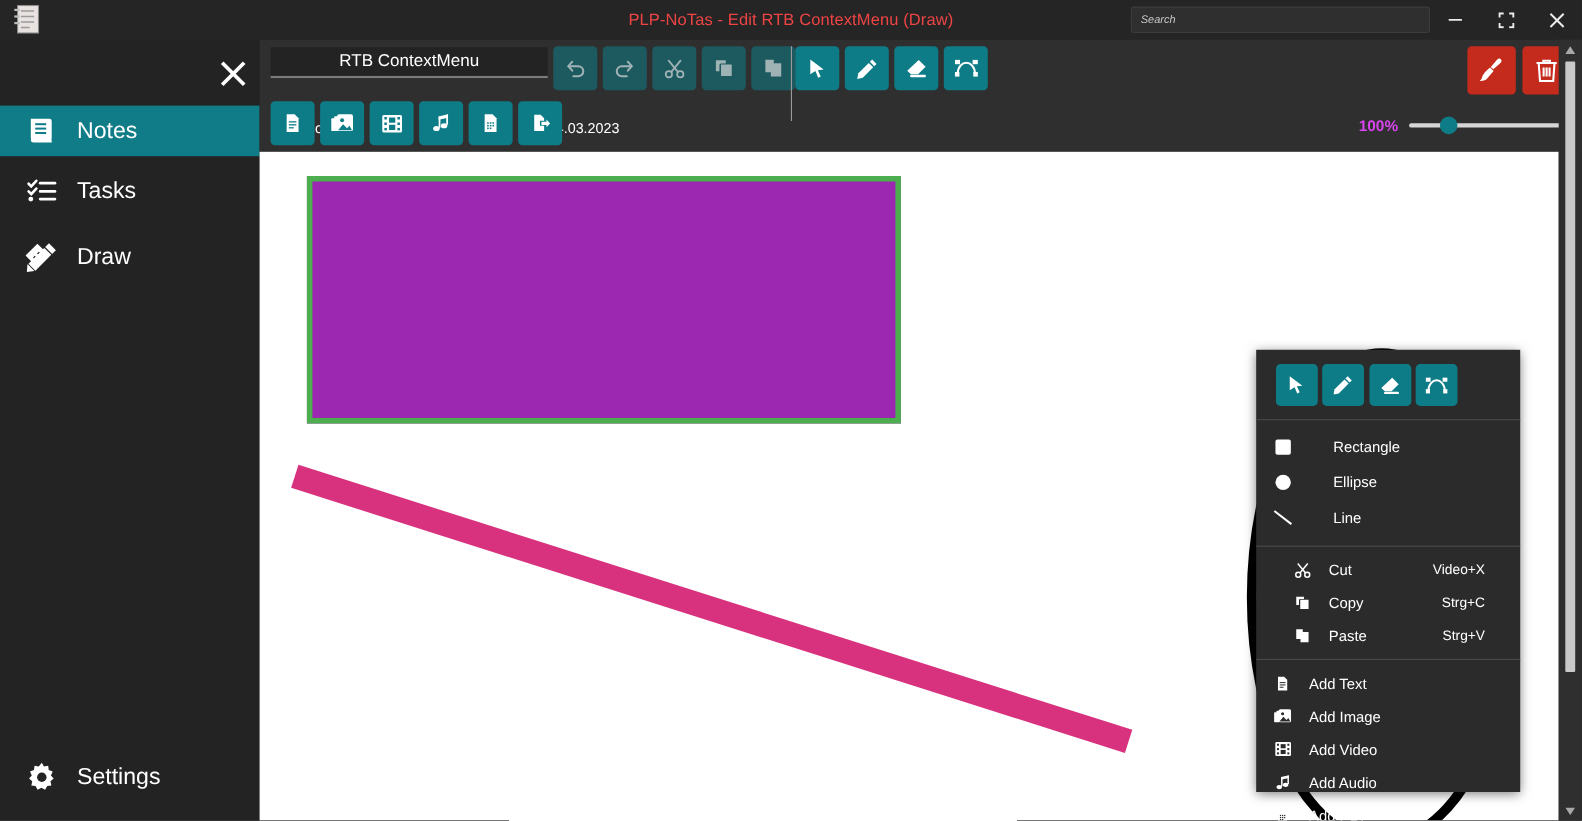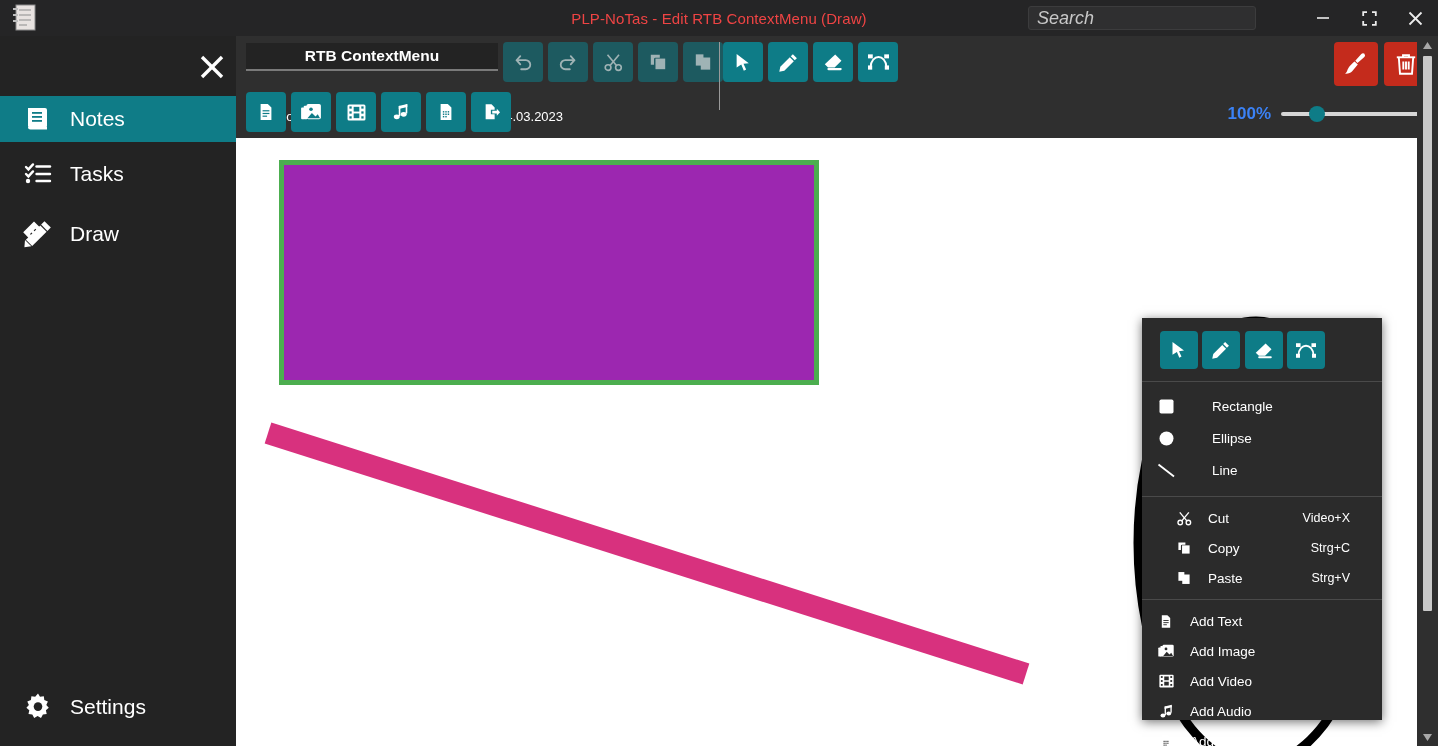--- a/index.html
+++ b/index.html
@@ -20,23 +20,23 @@
   .app-icon {
     position: absolute; left: 10px; top: 3px; width: 28px; height: 30px;
   }
   .title-text {
     position: absolute; left: 0; top: 0; width: 1438px; height: 36px;
     display: flex; align-items: center; justify-content: center;
     color: #ef4444; font-size: 15px; letter-spacing: .1px;
     pointer-events: none;
   }
   .search-box {
-    position: absolute; left: 1028px; top: 6px; width: 228px; height: 24px;
+    position: absolute; left: 1028px; top: 6px; width: 272px; height: 24px;
     background: #2f2f30; border: 1px solid #3c3c3d; border-radius: 3px;
-    color: #cfcfcf; font-style: italic; font-size: 18px;
+    color: #cfcfcf; font-style: italic; font-size: 10px;
     padding: 0 8px; font-family: "Liberation Sans", sans-serif;
     outline: none;
   }
   .search-box::placeholder { color: #c8c8c8; font-style: italic; }
   .wbtn {
     position: absolute; top: 0; height: 36px; width: 46px;
     display: flex; align-items: center; justify-content: center;
     color: #ededed; background: transparent; border: none; cursor: default;
   }
   .wbtn svg { display: block; }
@@ -60,21 +60,21 @@
   .side-ico svg { display: block; }
 
   
   .toolbar {
     position: absolute; left: 236px; top: 36px; width: 1202px; height: 102px;
     background: #2f2f2f;
   }
   .namefield {
     position: absolute; left: 10px; top: 7px; width: 252px; height: 28px;
     background: #232323; border: none; border-bottom: 2px solid #7a7a7a;
-    color: #ffffff; font-size: 15.5px; font-weight: bold; text-align: center;
+    color: #ffffff; font-size: 15.5px; font-weight: normal; text-align: center;
     font-family: "Liberation Sans", sans-serif; outline: none;
   }
   .meta-left {
     position: absolute; left: 12px; top: 73px; color: #ffffff; font-size: 13px;
   }
   .meta-right {
     position: absolute; left: 262px; top: 73px; width: 0; color: #ffffff;
     font-size: 13px; transform: translateX(-100%); white-space: nowrap;
   }
   .tbtn {
@@ -86,21 +86,21 @@
   .tbtn.red { background: #c42b1c; }
   .tbtn svg { display: block; }
   .tb-sep {
     position: absolute; left: 483px; top: 6px; width: 1px; height: 68px;
     background: #9a9a9a;
   }
   .zoomrow {
     position: absolute; left: 975px; top: 66px; width: 220px; height: 24px;
     display: flex; align-items: center; gap: 10px; justify-content: flex-end;
   }
-  .zoom-label { color: #3b82f6; font-size: 17px; font-weight: bold; }
+  .zoom-label { color: #d946ef; font-size: 14px; font-weight: bold; }
   .zoom-track {
     position: relative; width: 150px; height: 4px; background: #d6d6d6; border-radius: 2px;
   }
   .zoom-thumb {
     position: absolute; left: 28px; top: -6px; width: 16px; height: 16px;
     border-radius: 50%; background: #0e7c87;
   }
 
   
   .canvas {

